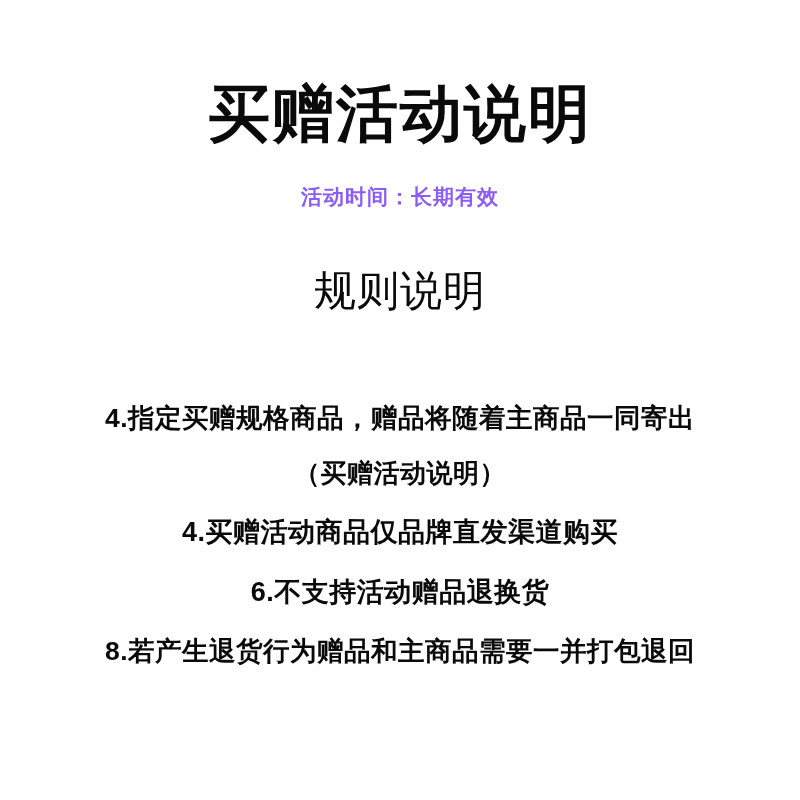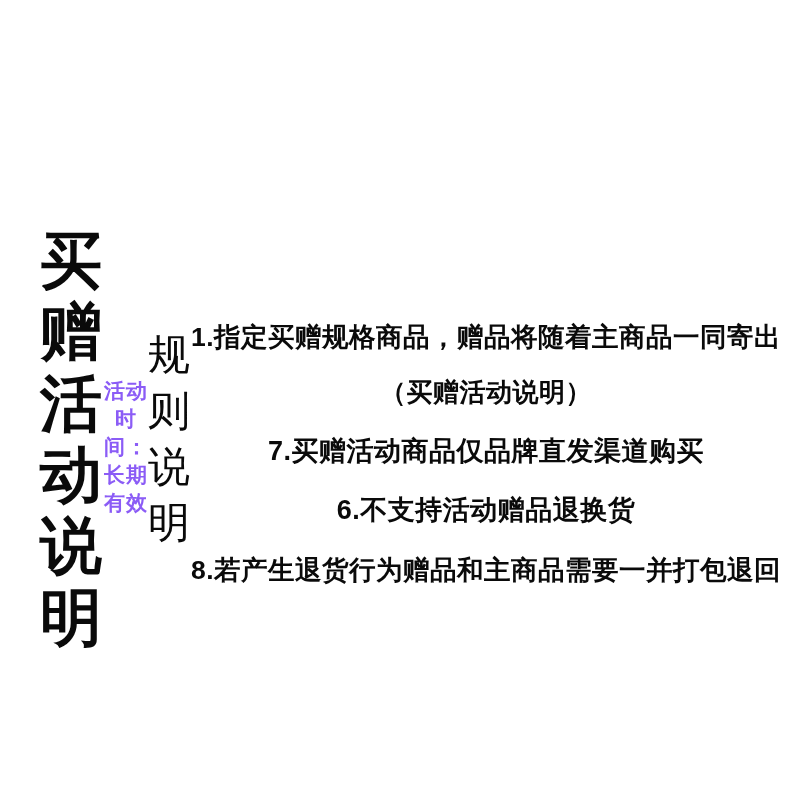--- a/index.html
+++ b/index.html
@@ -13,21 +13,21 @@
     font-family: "Liberation Sans", sans-serif;
     color: #0a0a0a;
     overflow: hidden;
   }
   .page {
     width: 800px;
     height: 800px;
     box-sizing: border-box;
     padding: 60px 40px 0 40px;
     display: flex;
-    flex-direction: row;
+    flex-direction: column;
     align-items: center;
   }
   .main-title {
     font-size: 62px;
     font-weight: bold;
     letter-spacing: 2px;
     line-height: 1.15;
     text-align: center;
     margin: 18px 0 0 0;
   }
@@ -75,20 +75,20 @@
 
 <div class="page">
 
   <h1 class="main-title">买赠活动说明</h1>
 
   <div class="subtitle">活动时间：长期有效</div>
 
   <h2 class="section-title">规则说明</h2>
 
   <div class="rules">
-    <div class="rule-line wide">1.指定买赠规格商品，赠品将随着主商品一同寄出</div>
+    <div class="rule-line wide">4.指定买赠规格商品，赠品将随着主商品一同寄出</div>
     <div class="rule-line sub">（买赠活动说明）</div>
-    <div class="rule-line">7.买赠活动商品仅品牌直发渠道购买</div>
+    <div class="rule-line">4.买赠活动商品仅品牌直发渠道购买</div>
     <div class="rule-line">6.不支持活动赠品退换货</div>
     <div class="rule-line wide">8.若产生退货行为赠品和主商品需要一并打包退回</div>
   </div>
 
 </div>
 
 </body></html>

